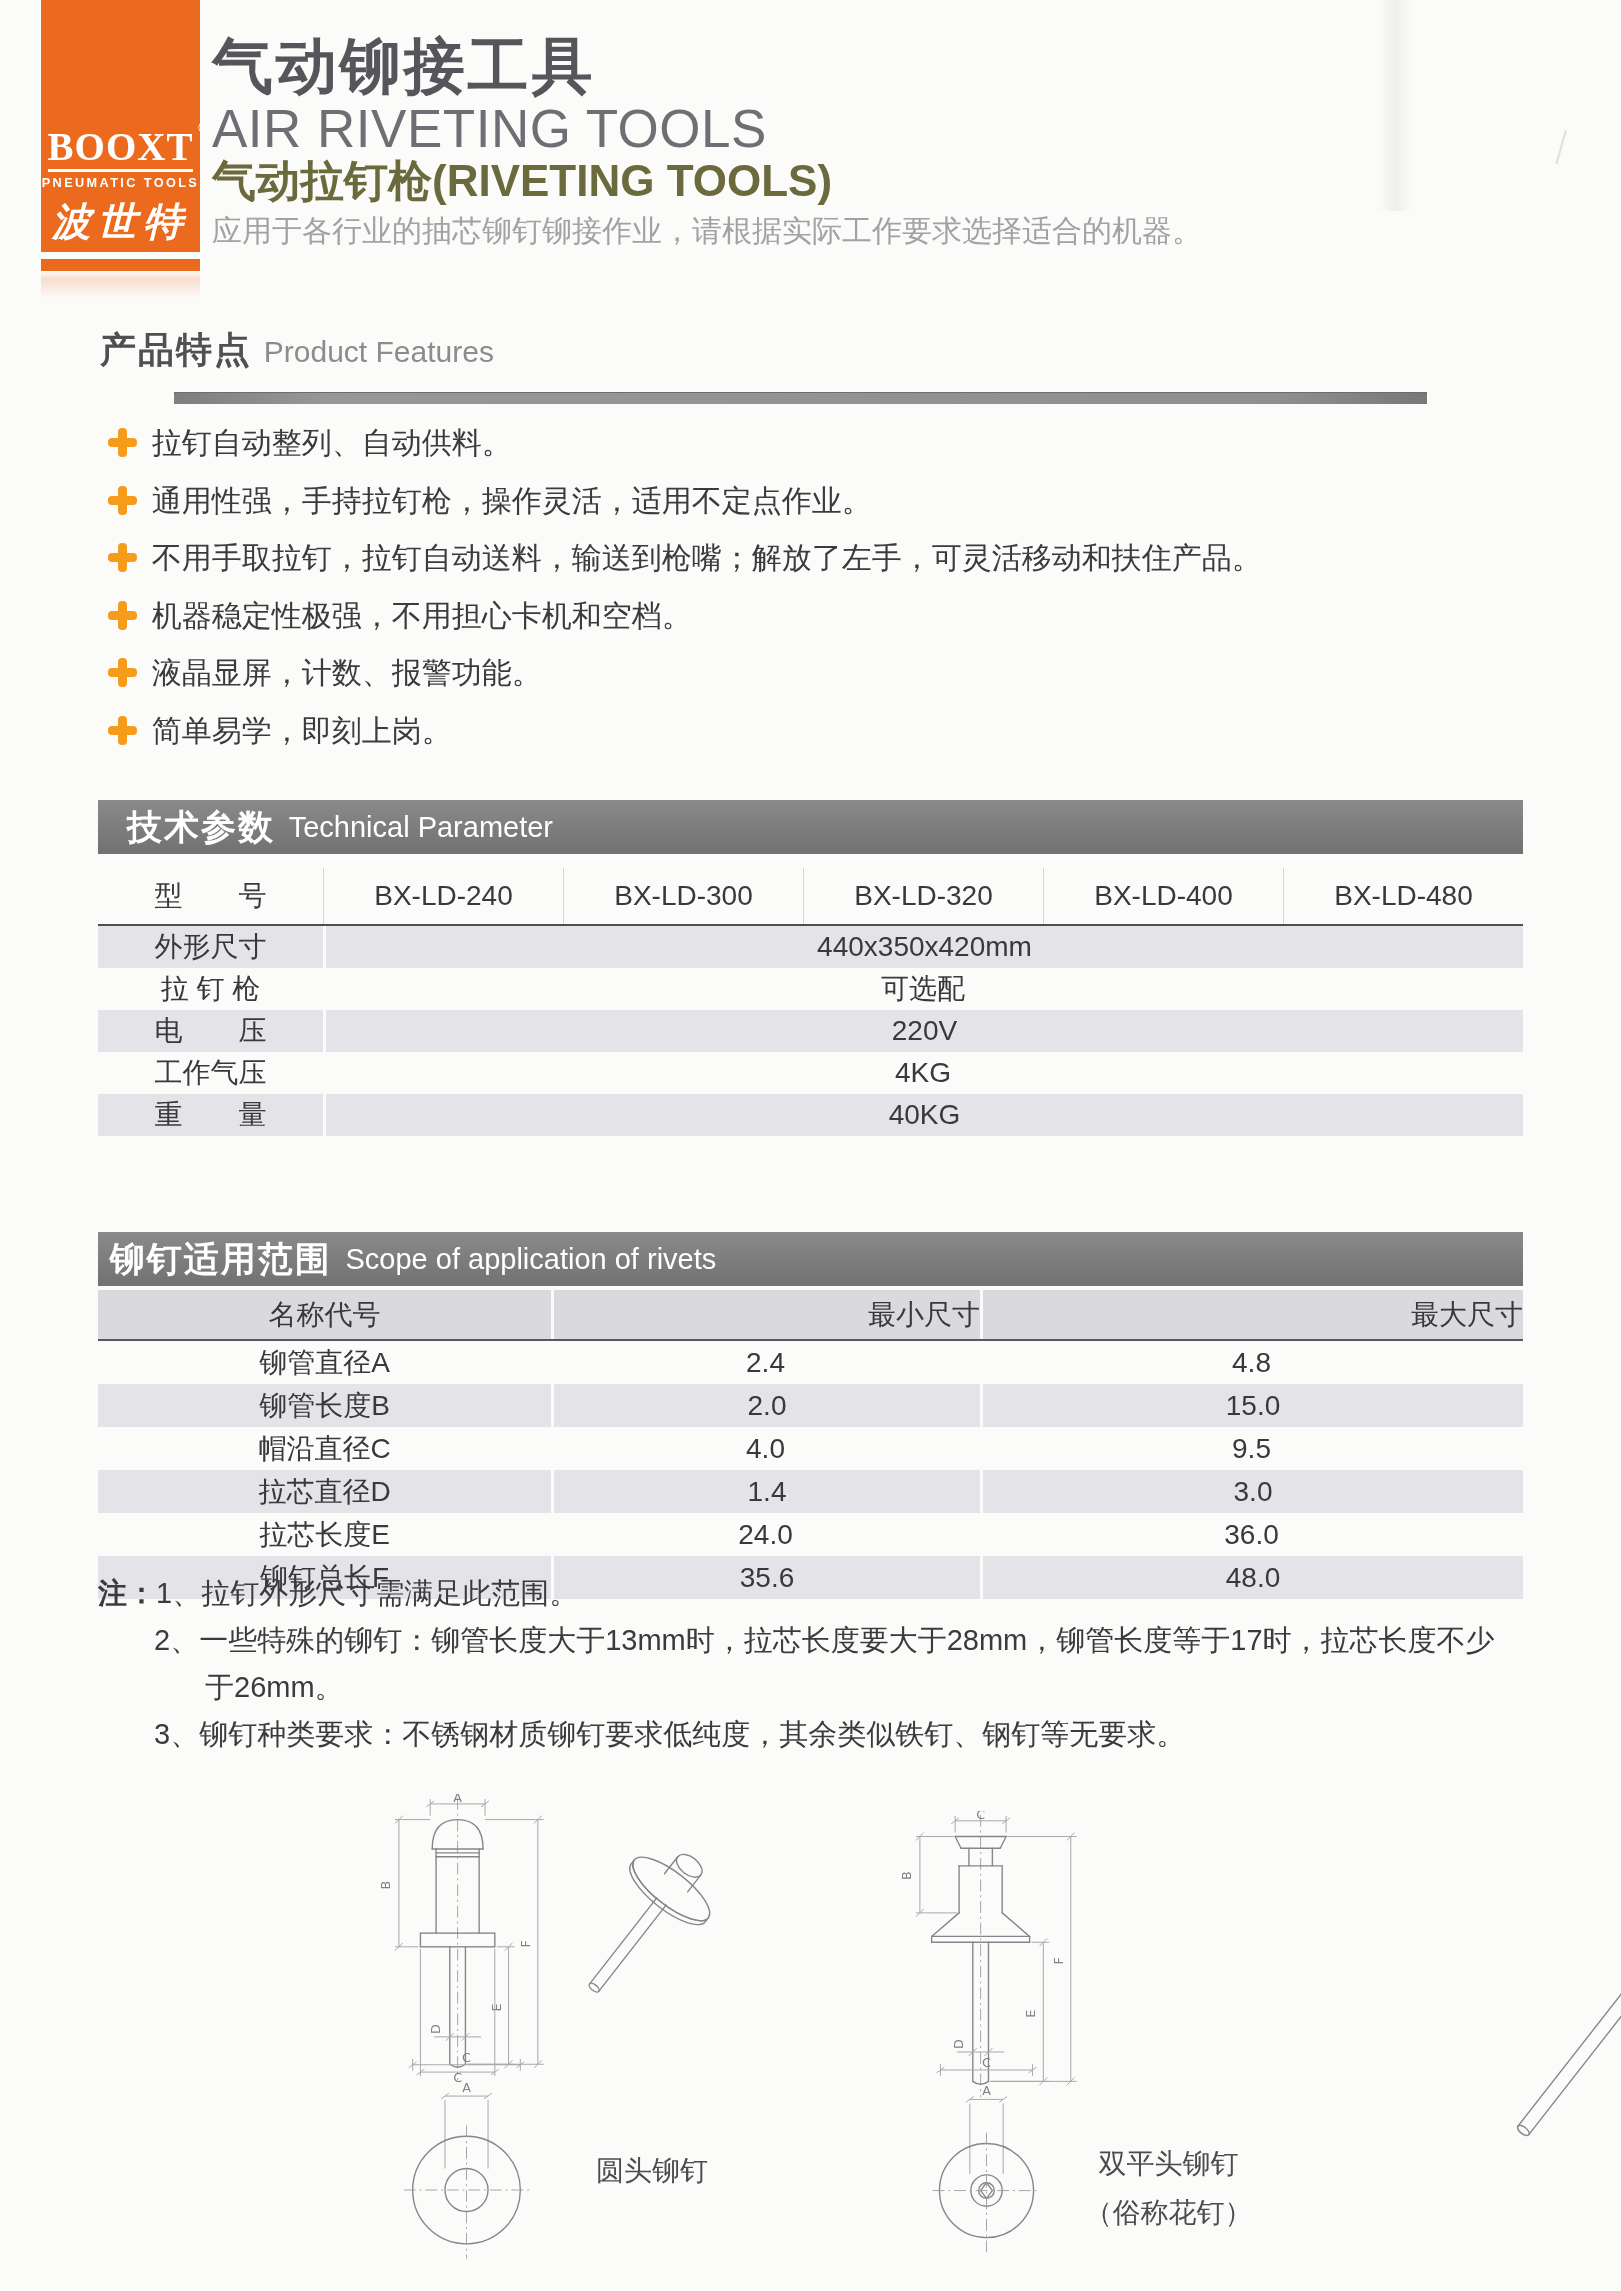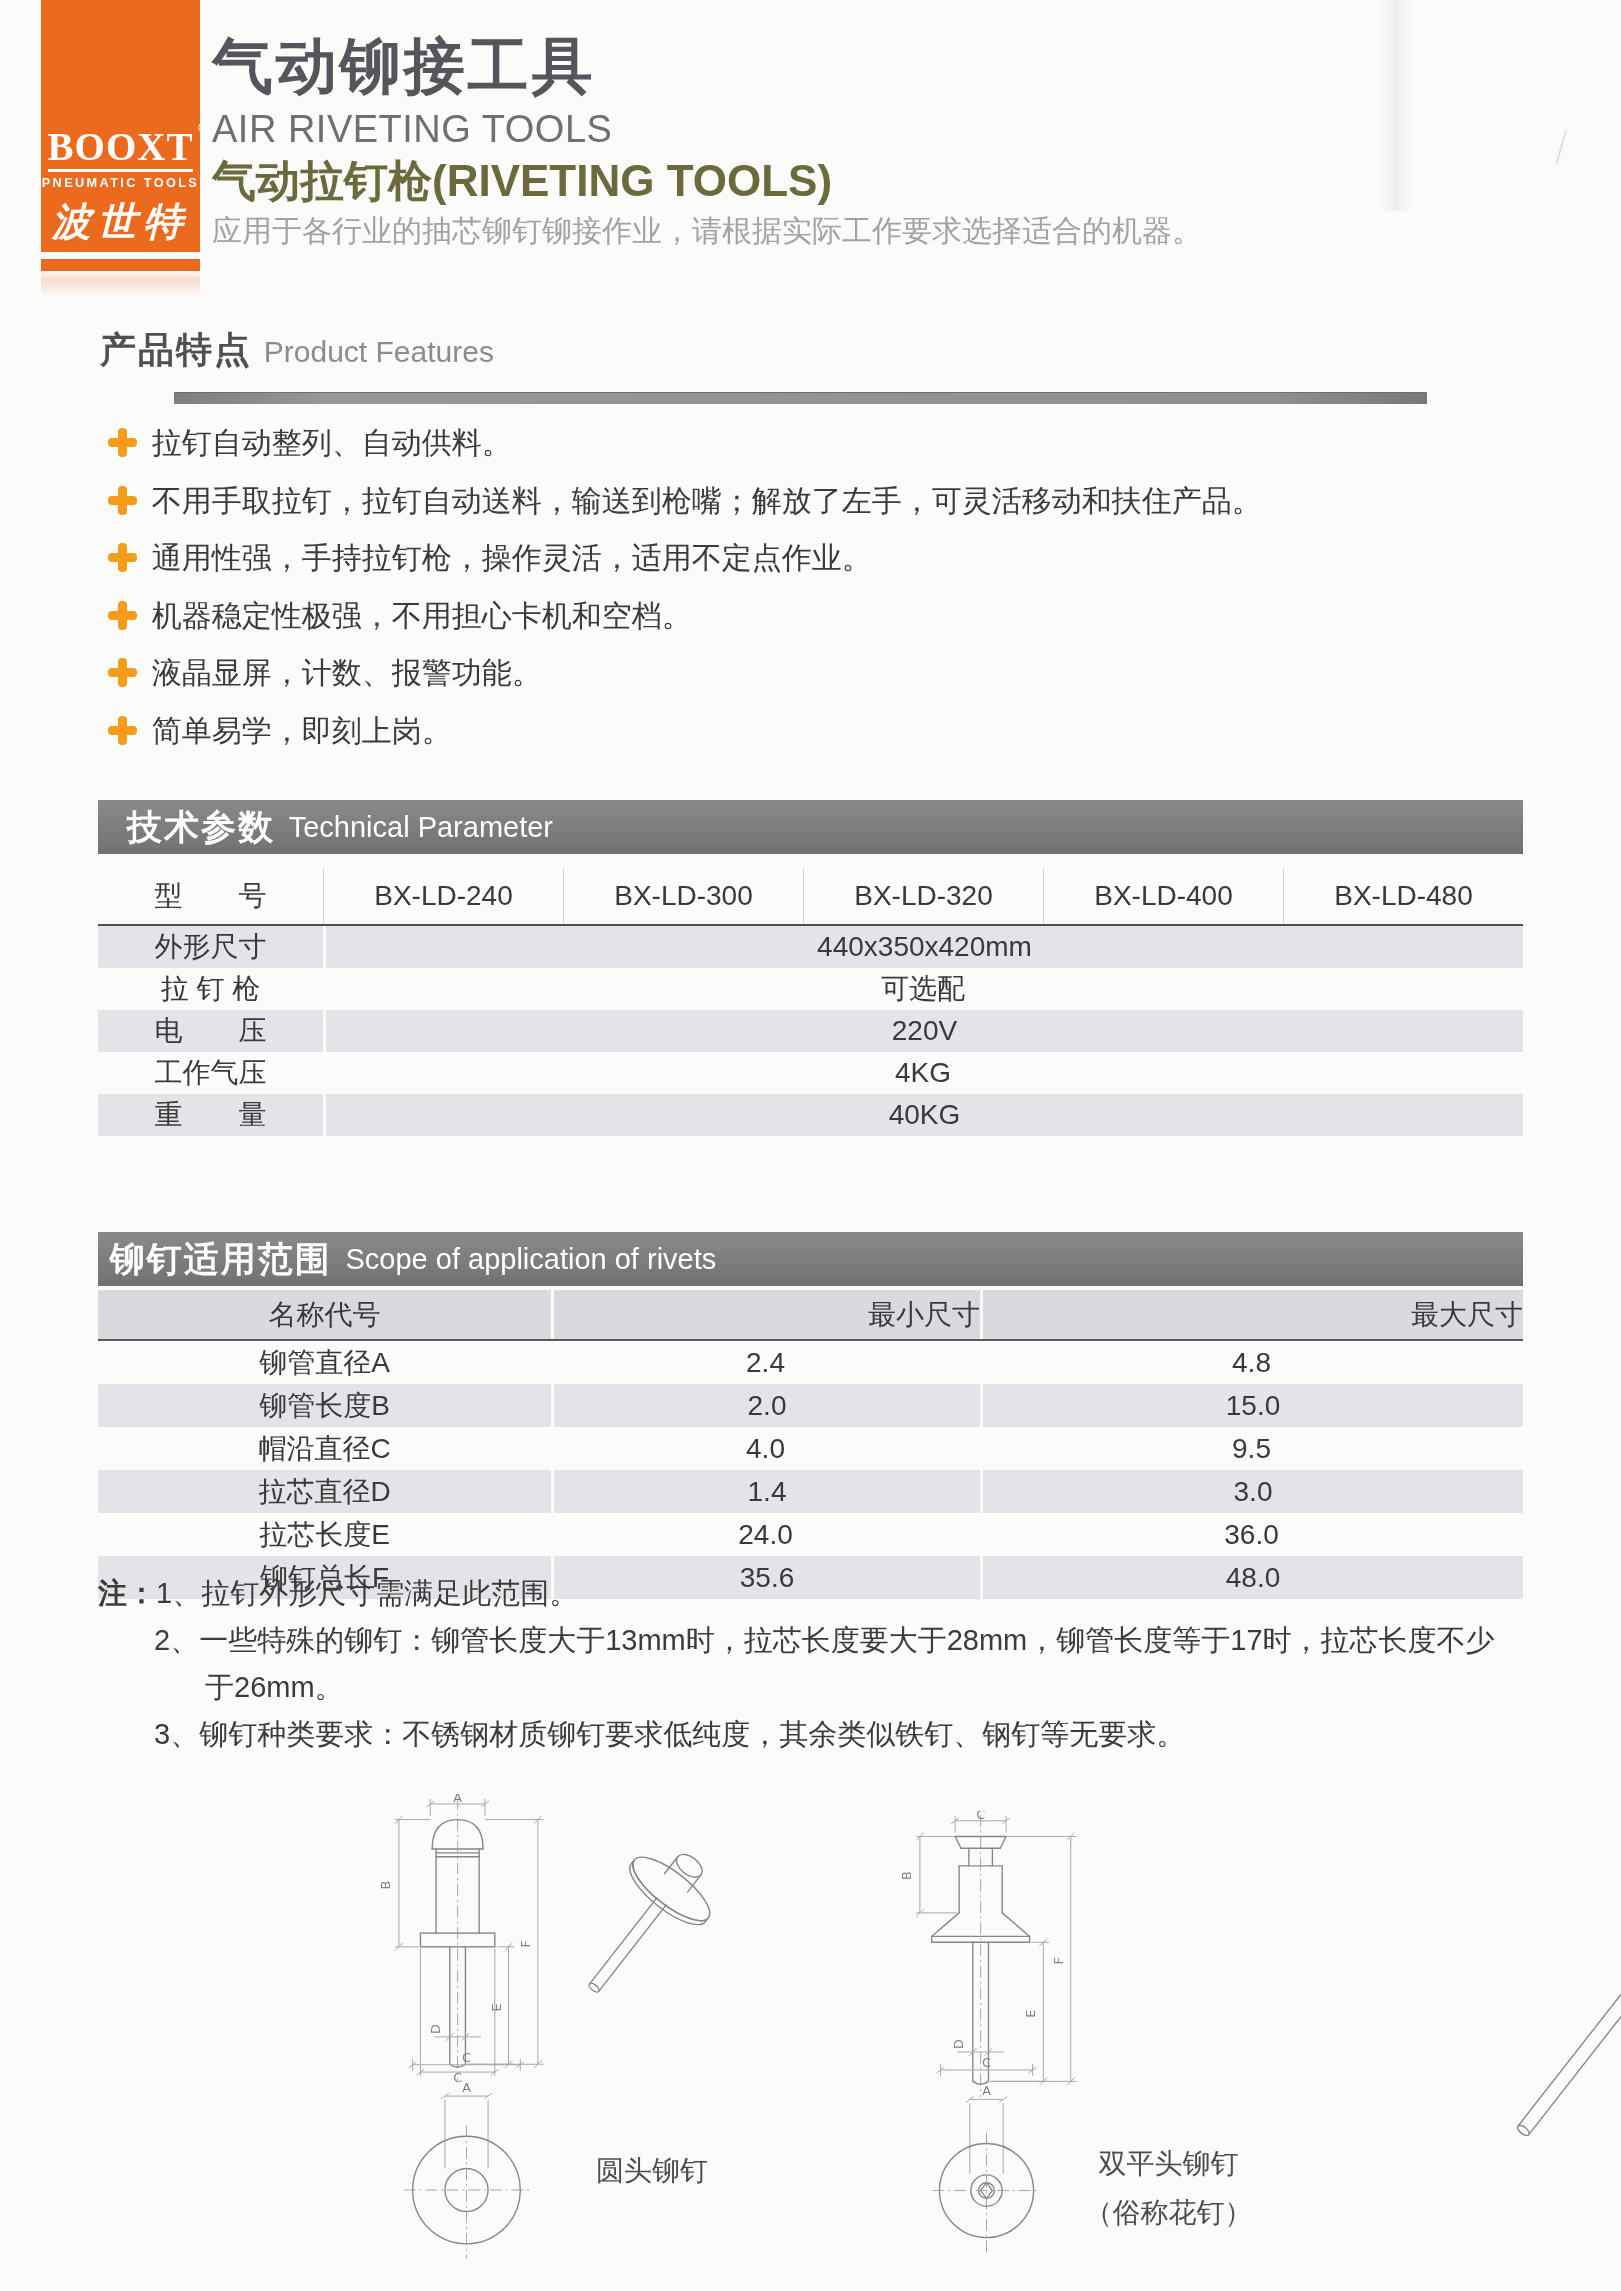--- a/index.html
+++ b/index.html
@@ -15,21 +15,21 @@
   .logo-reg{position:absolute;right:-15.7px;top:-7.8px;color:#fff;font-size:14.7px;}
   .logo-sub{font-size:12.7px;letter-spacing:2.4px;color:#fff;margin-top:3.9px;font-weight:bold;white-space:nowrap;}
   .logo-cn{font-size:39px;color:#fff;font-weight:bold;margin-top:4.9px;letter-spacing:6.9px;font-style:italic;white-space:nowrap;}
   .logo-strip{position:absolute;left:41px;top:259px;width:159px;height:11.8px;background:#ec6a1e;}
   .logo-strip-fade{position:absolute;left:41px;top:271px;width:159px;height:27.4px;
     background:linear-gradient(#e9743300,#f0946a55 30%,#f7c4a800);opacity:.9;}
 
   
   .title-block{position:absolute;left:212px;top:27.4px;width:1215px;}
   .title-cn{font-size:61px;font-weight:700;color:#57555b;letter-spacing:2.9px;line-height:78px;margin:0;}
-  .title-en{font-size:38px;color:#6f6e74;line-height:48px;letter-spacing:0.5px;}
+  .title-en{font-size:53px;color:#6f6e74;line-height:48px;letter-spacing:0.5px;}
   .subtitle{font-size:44px;color:#6b6a3d;font-weight:600;line-height:56px;}
   .description{font-size:30px;color:#a2a2a5;line-height:43px;}
 
   .crease{position:absolute;left:1378px;top:0;width:35px;height:211px;
     background:linear-gradient(to right,rgba(0,0,0,0),rgba(125,125,125,0.10) 50%,rgba(0,0,0,0));}
   .edge-mark{position:absolute;left:1560px;top:131px;width:9.8px;height:35px;border-left:2px solid #cfcfcf;
     transform:rotate(16deg);opacity:.65;}
 
   
   .features-heading{position:absolute;left:100px;top:326px;white-space:nowrap;}
@@ -119,25 +119,25 @@
     <span class="h-cn">产品特点</span><span class="h-en">Product Features</span>
   </div>
   <div class="features-rule"></div>
   <ul class="features-list">
     <li class="feature-item">
       <span class="plus-icon"></span>
       <span class="feature-text">拉钉自动整列、自动供料。</span>
     </li>
     <li class="feature-item">
       <span class="plus-icon"></span>
+      <span class="feature-text">通用性强，手持拉钉枪，操作灵活，适用不定点作业。</span>
+    </li>
+    <li class="feature-item">
+      <span class="plus-icon"></span>
       <span class="feature-text">不用手取拉钉，拉钉自动送料，输送到枪嘴；解放了左手，可灵活移动和扶住产品。</span>
-    </li>
-    <li class="feature-item">
-      <span class="plus-icon"></span>
-      <span class="feature-text">通用性强，手持拉钉枪，操作灵活，适用不定点作业。</span>
     </li>
     <li class="feature-item">
       <span class="plus-icon"></span>
       <span class="feature-text">机器稳定性极强，不用担心卡机和空档。</span>
     </li>
     <li class="feature-item">
       <span class="plus-icon"></span>
       <span class="feature-text">液晶显屏，计数、报警功能。</span>
     </li>
     <li class="feature-item">

